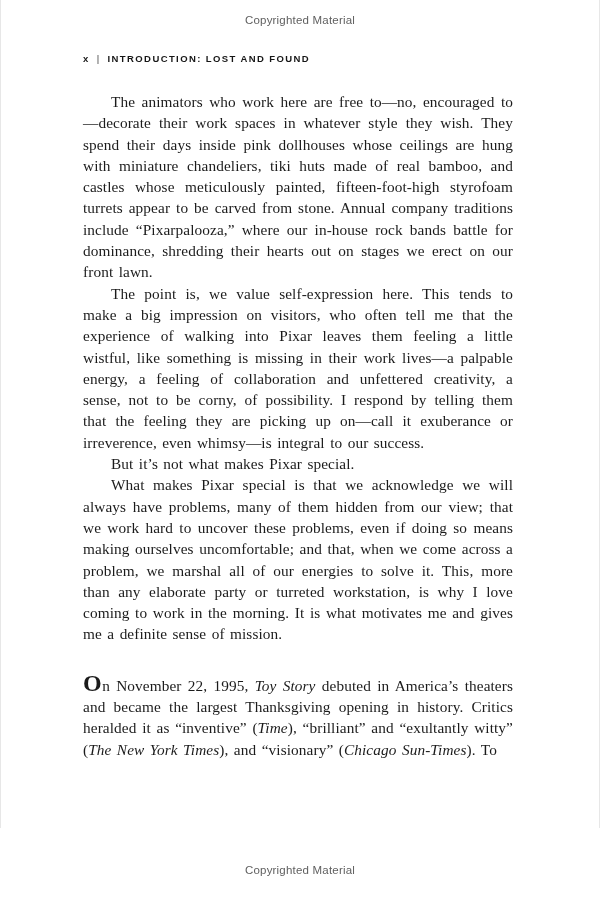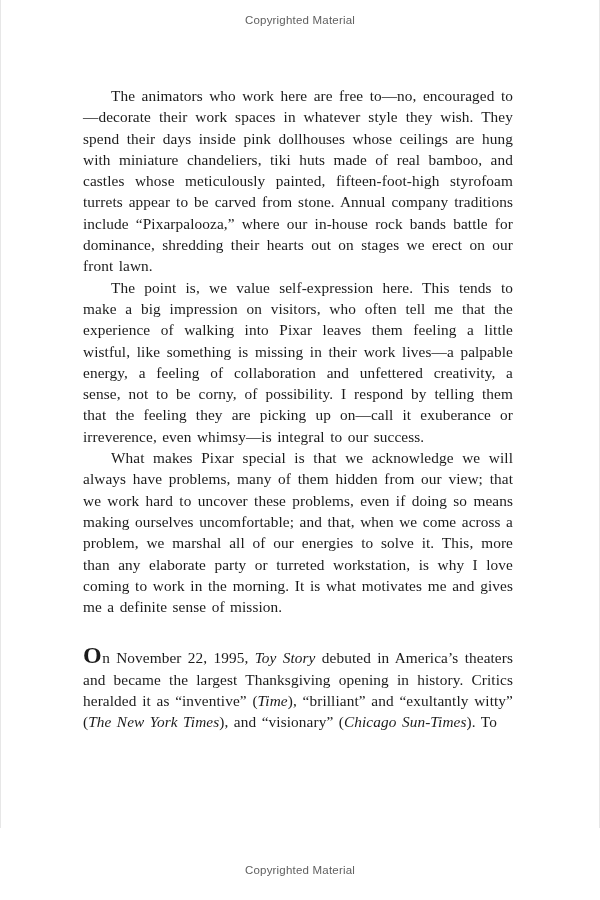--- a/index.html
+++ b/index.html
@@ -34,21 +34,21 @@
     font-family: "Liberation Sans", sans-serif;
     font-weight: bold;
     font-size: 9.5px;
     letter-spacing: 1.4px;
     color: #161616;
     white-space: nowrap;
   }
   .running-head .sep { margin: 0 7px; font-weight: normal; color: #444; }
   .content {
     position: absolute;
-    top: 85px; left: 82px;
+    top: 91px; left: 82px;
     width: 430px;
     font-size: 15.3px;
     line-height: 21.3px;
     text-align: justify;
     letter-spacing: 0.1px;
     word-spacing: 1.5px;
   }
   .content p { margin: 0; text-indent: 28px; }
   .content p.no-indent { text-indent: 0; }
   .section-gap { height: 30px; }
@@ -60,24 +60,28 @@
     letter-spacing: 0.5px;
   }
 </style>
 </head>
 <body>
 
 <div class="page">
 
   <div class="watermark top">Copyrighted Material</div>
 
+  <div class="running-head">
+    <span>x</span><span class="sep">|</span><span>INTRODUCTION: LOST AND FOUND</span>
+  </div>
 
   <div class="content">
       <p><span>The animators who work here are free to—no, encouraged to—decorate their work spaces in whatever style they wish. They spend their days inside pink dollhouses whose ceilings are hung with miniature chandeliers, tiki huts made of real bamboo, and castles whose meticulously painted, fifteen-foot-high styrofoam turrets appear to be carved from stone. Annual company traditions include “Pixarpalooza,” where our in-house rock bands battle for dominance, shredding their hearts out on stages we erect on our front lawn.</span></p>
       <p><span>The point is, we value self-expression here. This tends to make a big impression on visitors, who often tell me that the experience of walking into Pixar leaves them feeling a little wistful, like something is missing in their work lives—a palpable energy, a feeling of collaboration and unfettered creativity, a sense, not to be corny, of possibility. I respond by telling them that the feeling they are picking up on—call it exuberance or irreverence, even whimsy—is integral to our success.</span></p>
+      <p><span>But it’s not what makes Pixar special.</span></p>
       <p><span>What makes Pixar special is that we acknowledge we will always have problems, many of them hidden from our view; that we work hard to uncover these problems, even if doing so means making ourselves uncomfortable; and that, when we come across a problem, we marshal all of our energies to solve it. This, more than any elaborate party or turreted workstation, is why I love coming to work in the morning. It is what motivates me and gives me a definite sense of mission.</span></p>
       <div class="section-gap"></div>
       <p class="no-indent"><span class="opener">O</span><span>n November 22, 1995, </span><span class="italic">Toy Story</span><span> debuted in America’s theaters and became the largest Thanksgiving opening in history. Critics heralded it as “inventive” (</span><span class="italic">Time</span><span>), “brilliant” and “exultantly witty” (</span><span class="italic">The New York Times</span><span>), and “visionary” (</span><span class="italic">Chicago Sun-Times</span><span>). To</span></p>
     </div>
 
   <div class="watermark bottom">Copyrighted Material</div>
 
 </div>
 
 </body></html>

